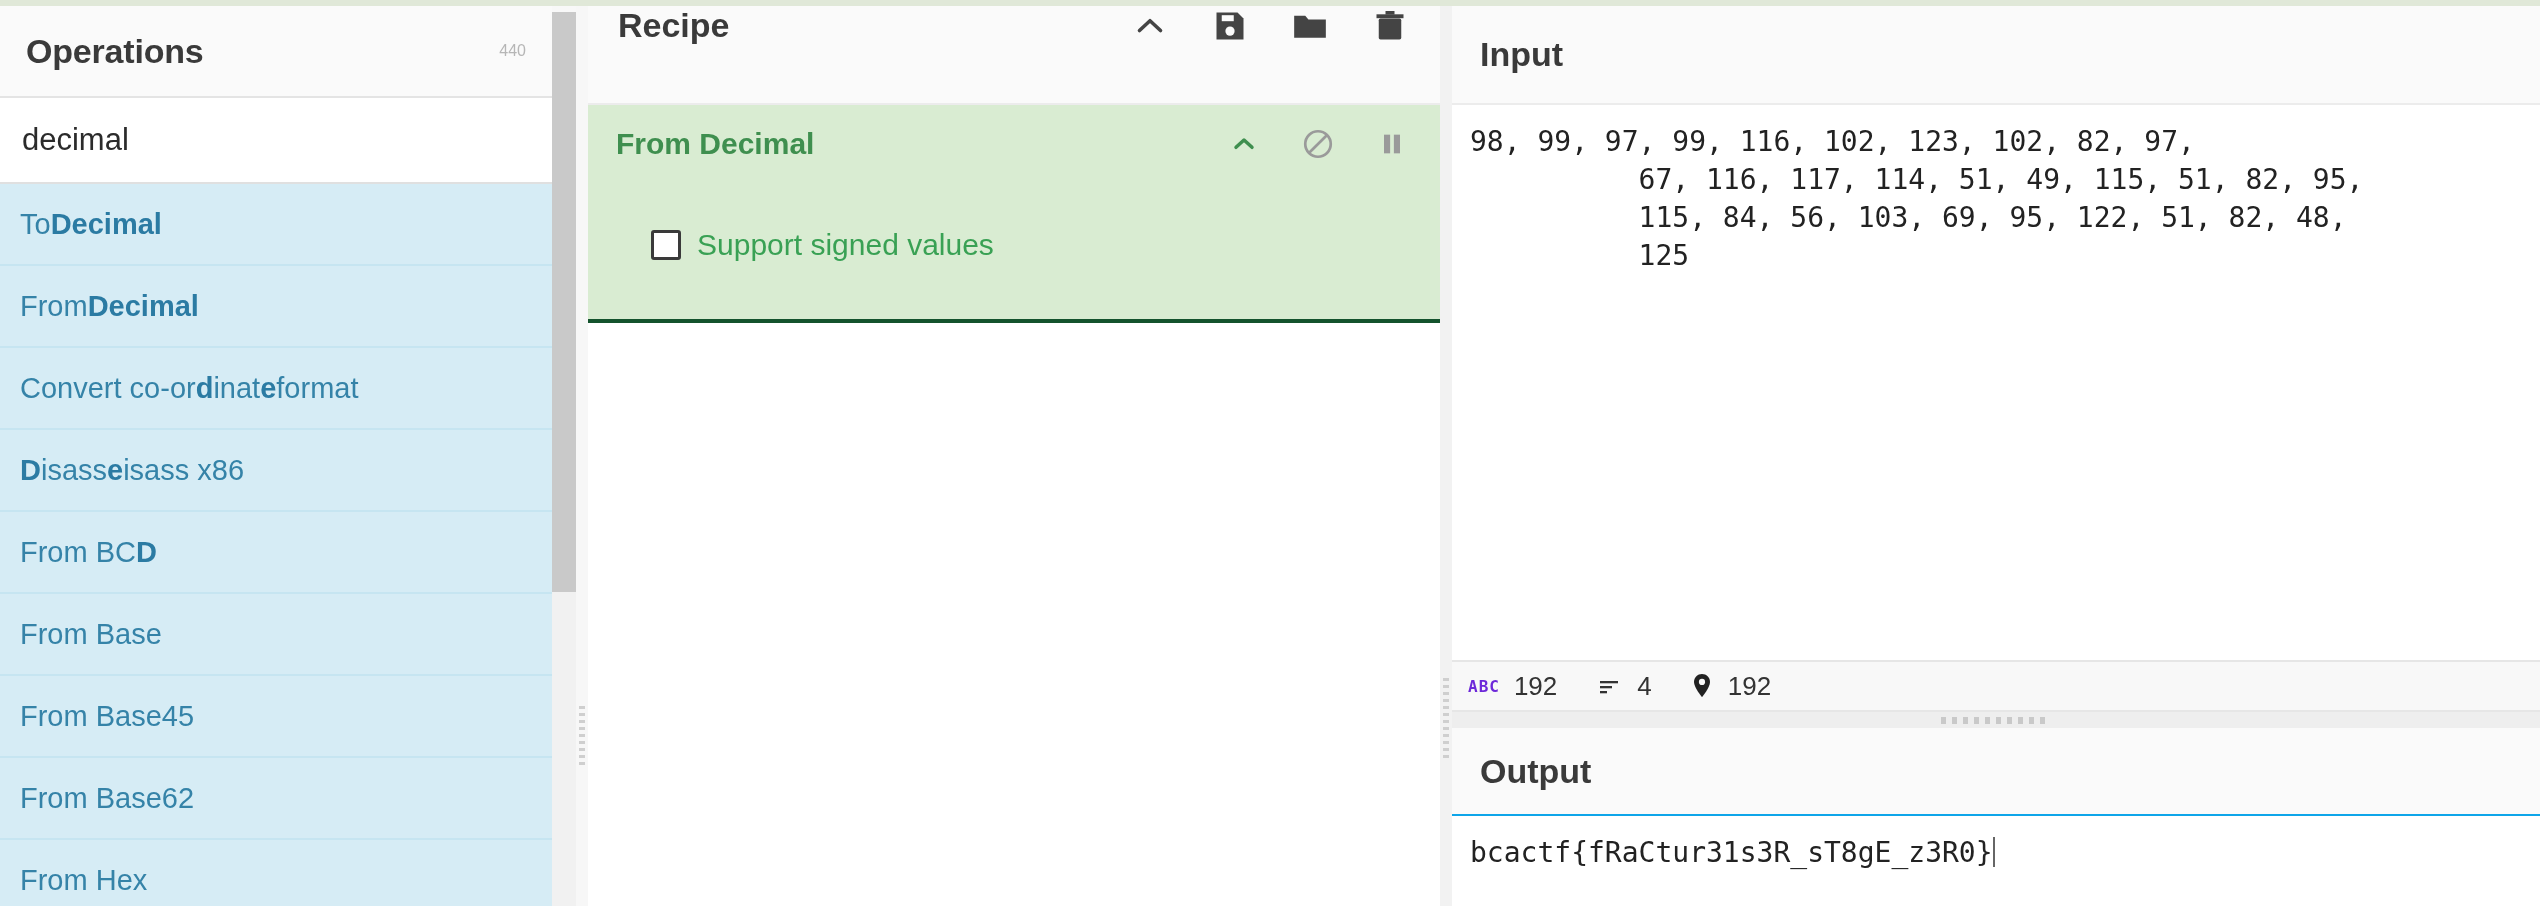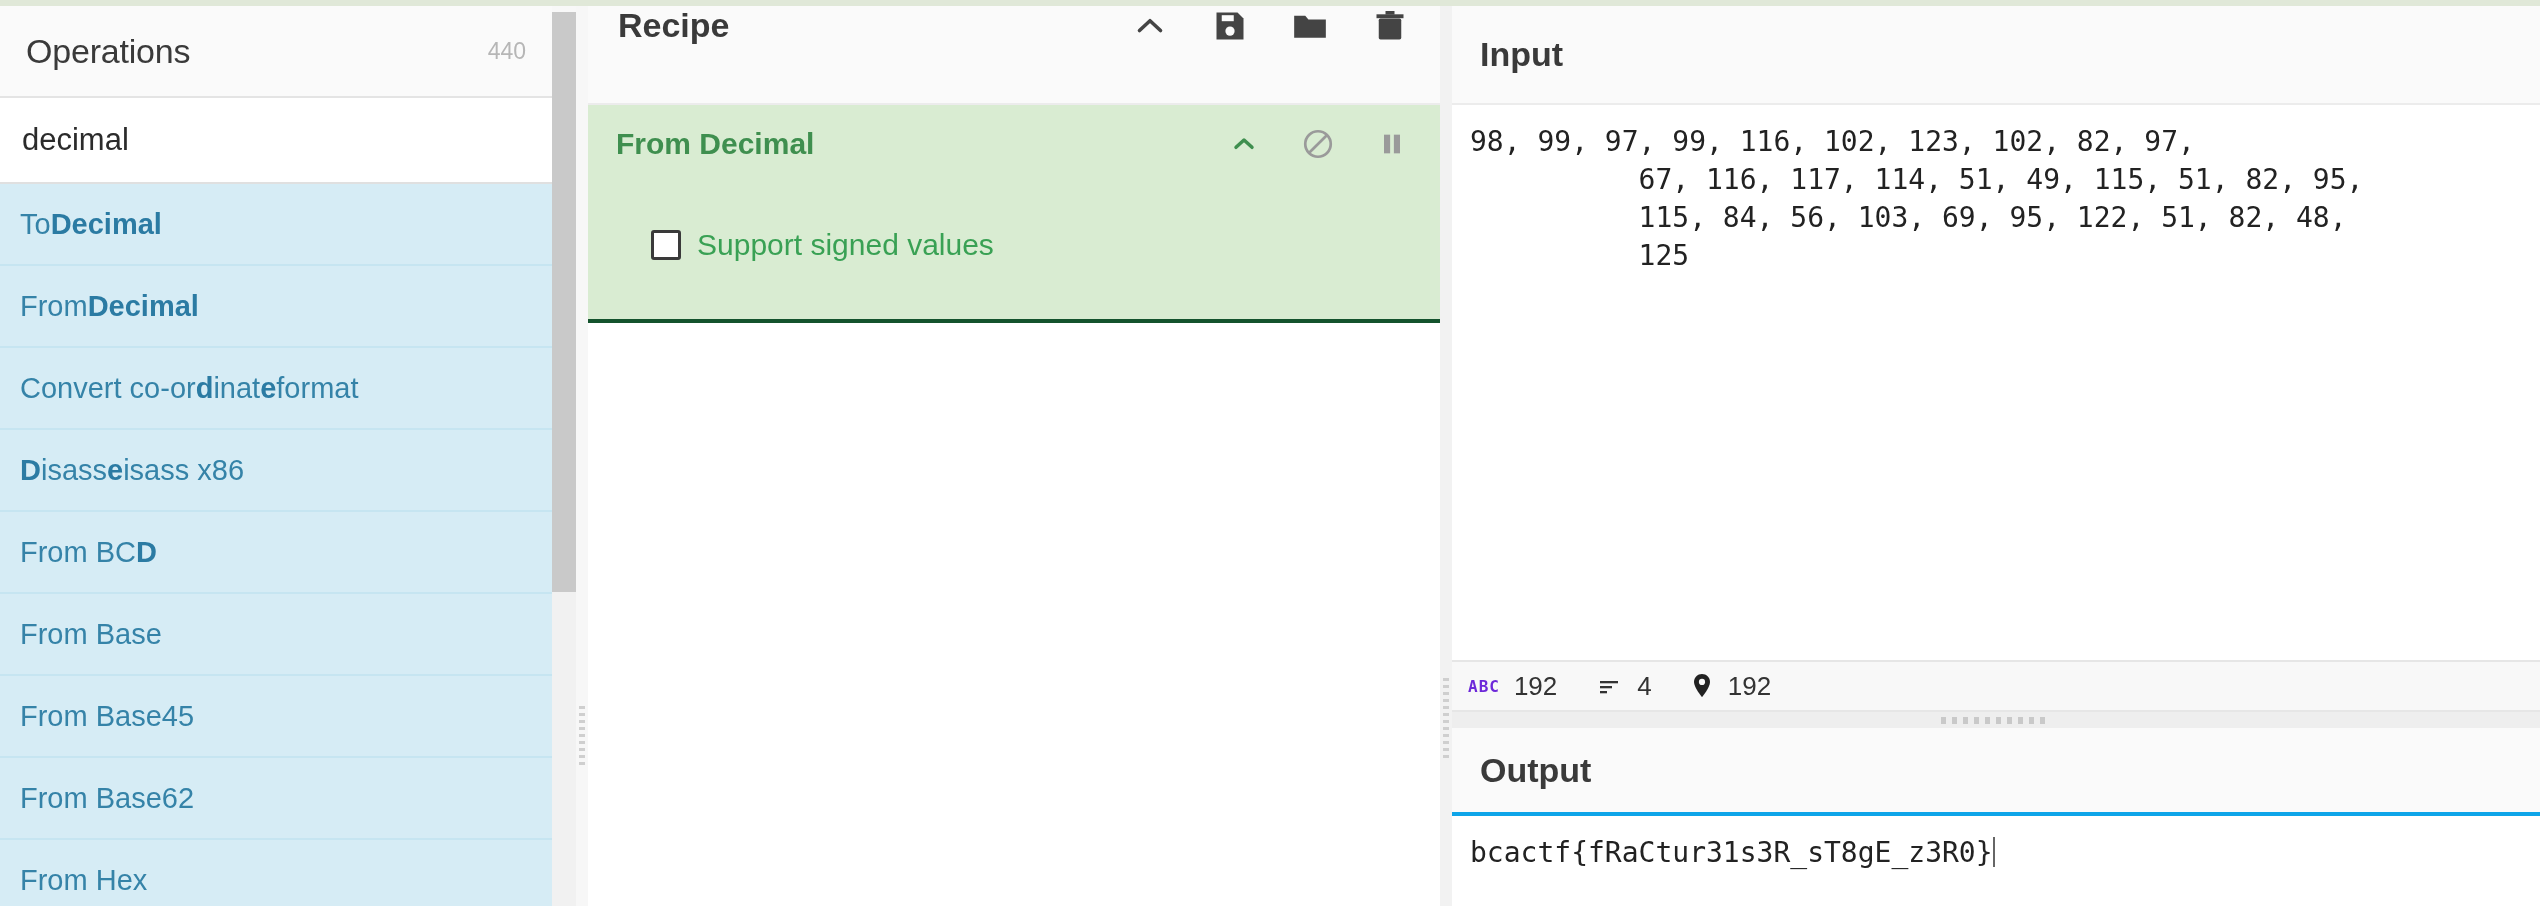--- a/index.html
+++ b/index.html
@@ -13,22 +13,22 @@
   
   .top-strip { position: absolute; left: 0; top: 0; width: 2540px; height: 6px; background: #e0e8d8; }
 
   
   .ops-pane { position: absolute; left: 0; top: 6px; width: 552px; height: 900px; background: #fafafa; }
   .ops-header {
     position: absolute; left: 0; top: 0; width: 552px; height: 92px;
     background: #fafafa; border-bottom: 2px solid #e4e4e4;
     display: flex; align-items: center; padding: 0 26px;
   }
-  .ops-title { font-size: 34px; font-weight: normal; color: #3a3a3a; letter-spacing: -0.2px; }
-  .ops-count { margin-left: auto; font-size: 23px; color: #b6b6b6; }
+  .ops-title { font-size: 34px; font-weight: bold; color: #3a3a3a; letter-spacing: -0.2px; }
+  .ops-count { margin-left: auto; font-size: 16px; color: #b6b6b6; }
 
   .ops-search {
     position: absolute; left: 0; top: 92px; width: 552px; height: 86px;
     background: #ffffff; border-bottom: 2px solid #e0e0e0;
     display: flex; align-items: center; padding: 0 22px;
   }
   .ops-search input {
     border: none; outline: none; background: transparent;
     font-family: "Liberation Sans", sans-serif;
     font-size: 31px; color: #2b2b2b; width: 100%;
@@ -139,21 +139,21 @@
               font-family: "DejaVu Sans Mono", monospace; }
 
   .h-split { position: absolute; left: 0; top: 706px; width: 1088px; height: 16px; background: #eeeeee; }
   .h-split .grip {
     position: absolute; left: 50%; transform: translateX(-50%); top: 5px; width: 110px; height: 7px;
     background: repeating-linear-gradient(to right, #c9c9c9 0, #c9c9c9 5px, transparent 5px, transparent 11px);
   }
 
   .output-header {
     position: absolute; left: 0; top: 722px; width: 1088px; height: 88px;
-    background: #fafafa; border-bottom: 4px solid #0ea5e9;
+    background: #fafafa; border-bottom: 2px solid #0ea5e9;
     display: flex; align-items: center; padding: 0 28px;
   }
   .output-body {
     position: absolute; left: 0; top: 812px; width: 1088px; height: 94px;
     background: #fff; padding: 16px 18px 0 18px;
     font-family: "DejaVu Sans Mono", monospace;
     font-size: 28px; line-height: 38px; color: #222; white-space: pre;
   }
   .caret { display: inline-block; width: 2px; height: 30px; background: #666; vertical-align: -5px; }
 

